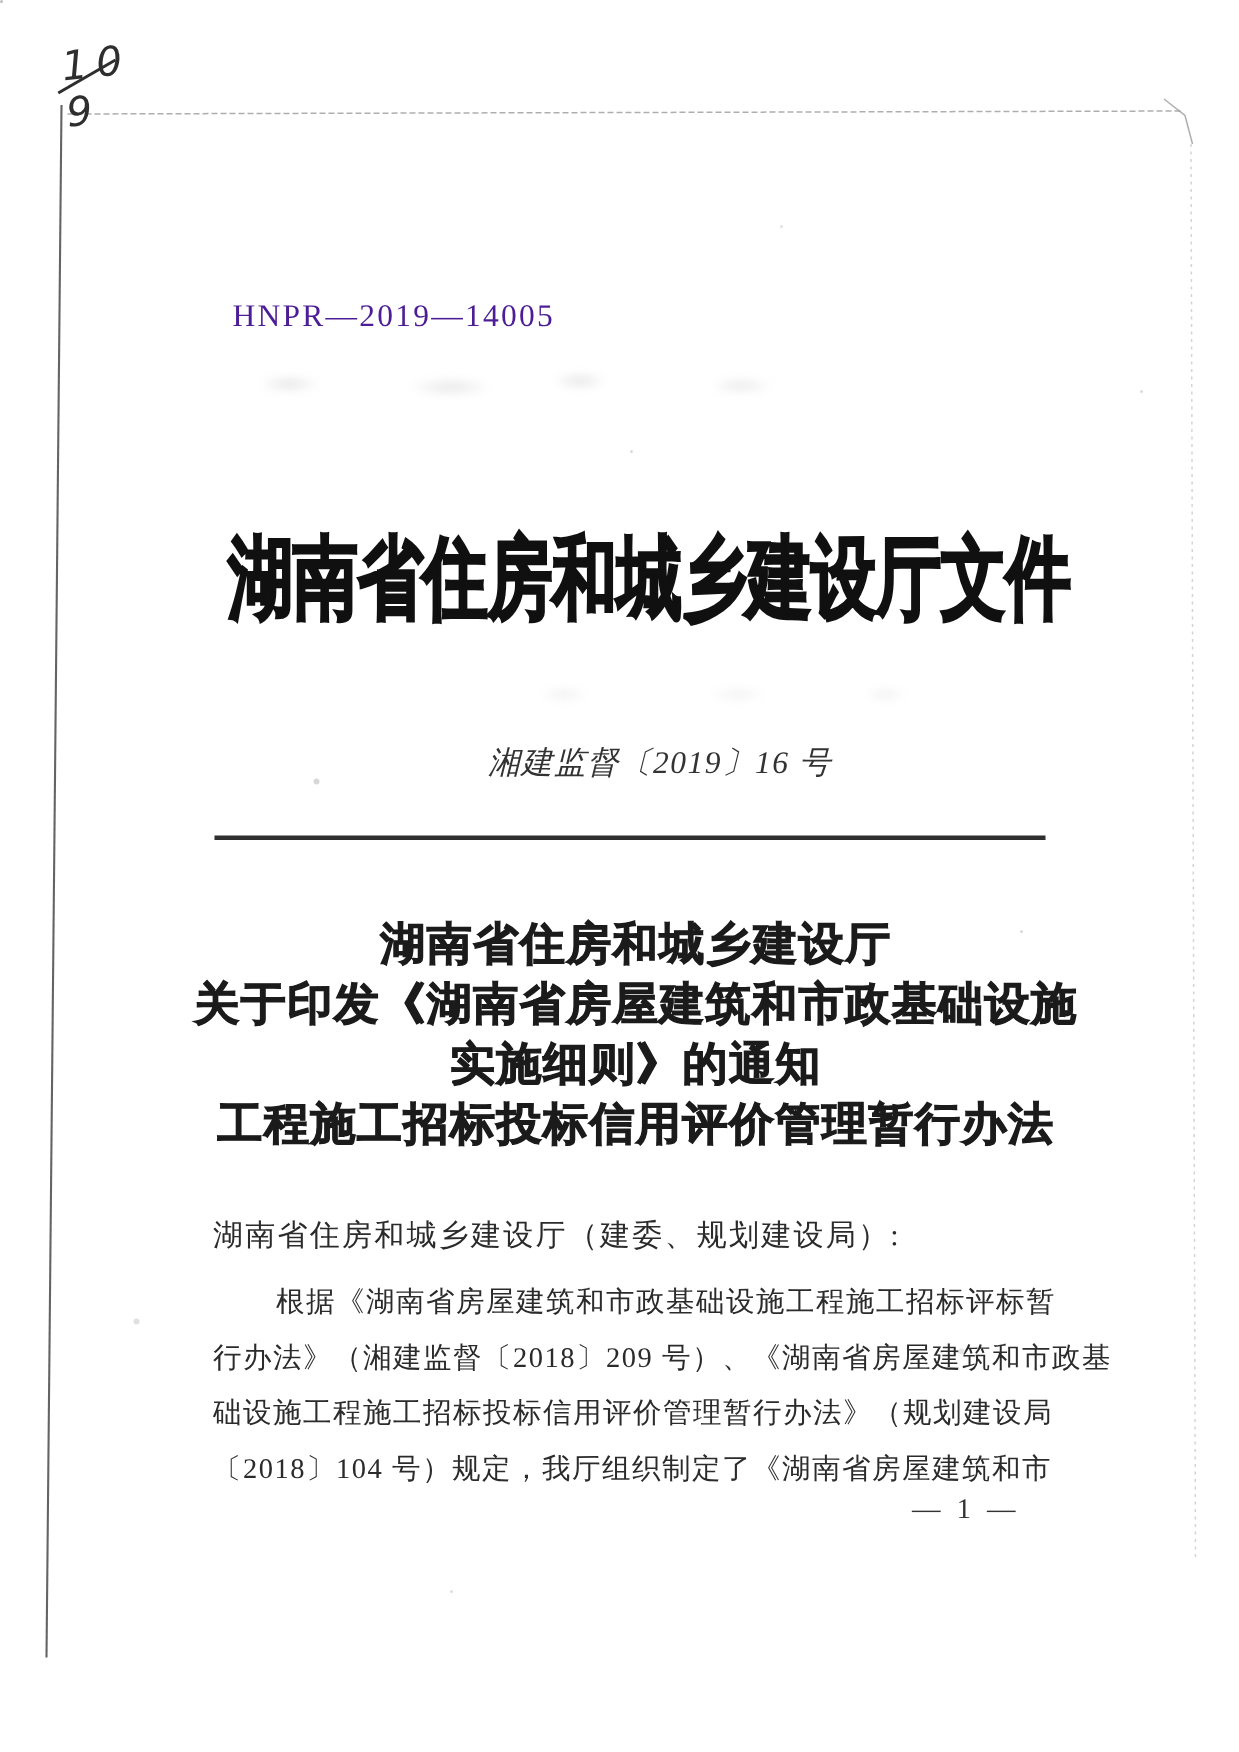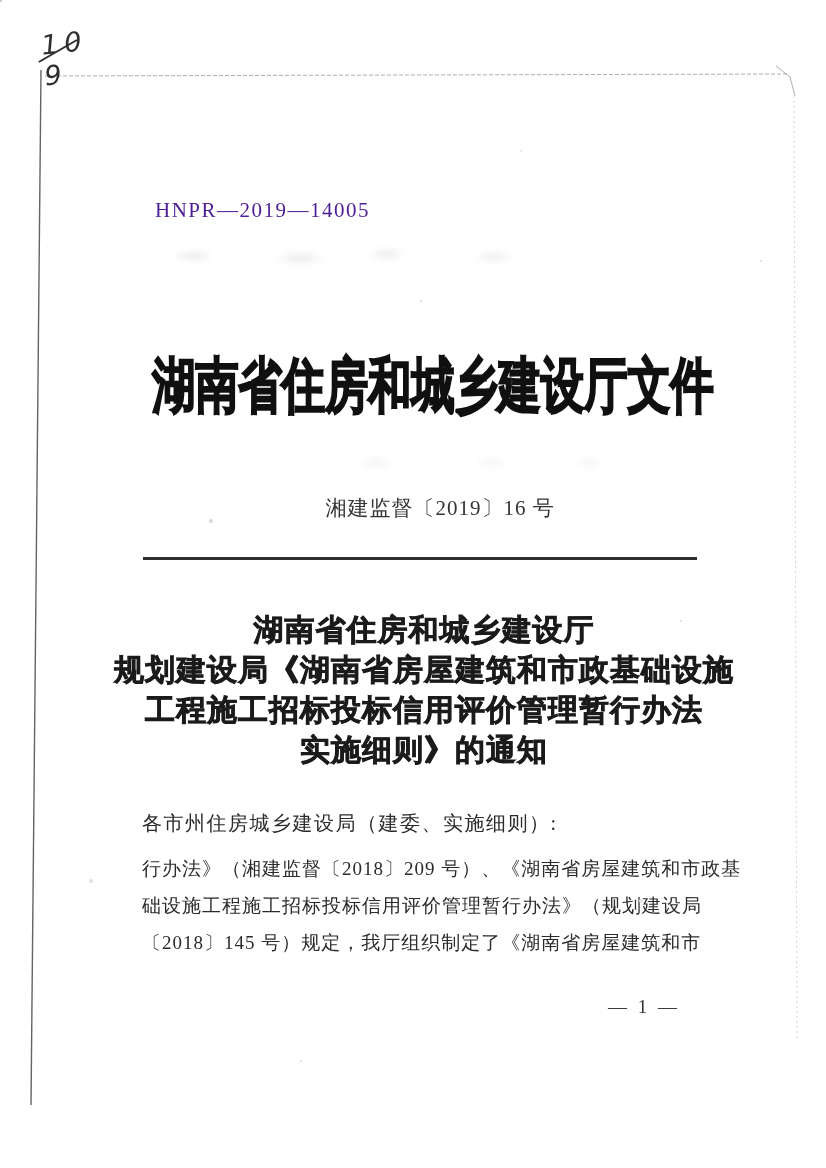--- a/index.html
+++ b/index.html
@@ -49,21 +49,21 @@
     position:absolute;left:40px;right:0;top:346px;
     text-align:center;white-space:nowrap;
     font-size:60px;font-weight:900;color:#101010;
     -webkit-text-stroke:2px #101010;
     letter-spacing:0px;
     transform:scaleX(.72);
   }
 
   .docnum{
     position:absolute;left:54px;right:0;top:494px;
-    text-align:center;font-size:21px;color:#333;letter-spacing:1px;
+    text-align:center;font-size:21px;color:#333;letter-spacing:1px;font-style:italic;
   }
 
   .rule{
     position:absolute;left:143px;top:557px;width:554px;height:3px;
     background:#2f2f2f;
   }
 
   .title{
     position:absolute;left:36px;right:14px;top:610px;
     text-align:center;font-size:30px;font-weight:700;color:#1b1b1b;
@@ -127,29 +127,30 @@
   <div class="letterhead">湖南省住房和城乡建设厅文件</div>
 
   <div class="smudge s2"></div>
 
   <div class="docnum">湘建监督〔2019〕16 号</div>
 
   <div class="rule"></div>
 
   <div class="title">
     <div>湖南省住房和城乡建设厅</div>
-    <div>规划建设局《湖南省房屋建筑和市政基础设施</div>
+    <div>关于印发《湖南省房屋建筑和市政基础设施</div>
+    <div>实施细则》的通知</div>
     <div>工程施工招标投标信用评价管理暂行办法</div>
-    <div>实施细则》的通知</div>
   </div>
 
-  <div class="saluto">各市州住房城乡建设局（建委、实施细则）:</div>
+  <div class="saluto">湖南省住房和城乡建设厅（建委、规划建设局）:</div>
 
   <div class="bodytext">
+    <div class="bl indent">根据《湖南省房屋建筑和市政基础设施工程施工招标评标暂</div>
     <div class="bl">行办法》（湘建监督〔2018〕209 号）、《湖南省房屋建筑和市政基</div>
     <div class="bl">础设施工程施工招标投标信用评价管理暂行办法》（规划建设局</div>
-    <div class="bl">〔2018〕145 号）规定，我厅组织制定了《湖南省房屋建筑和市</div>
+    <div class="bl">〔2018〕104 号）规定，我厅组织制定了《湖南省房屋建筑和市</div>
   </div>
 
   <div class="pagenum">— 1 —</div>
 
   <div class="specks"></div>
 </div>
 
 </body></html>

